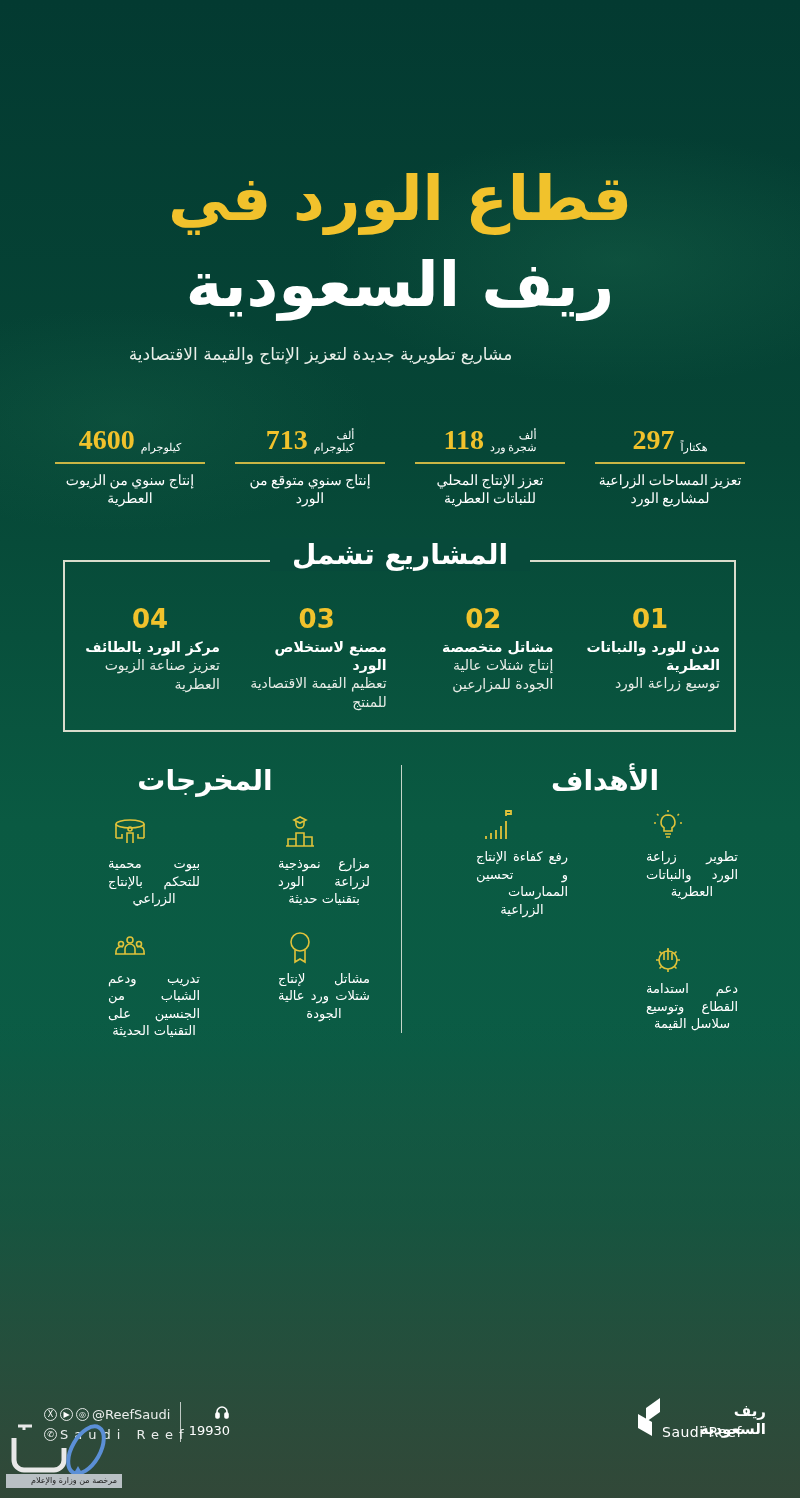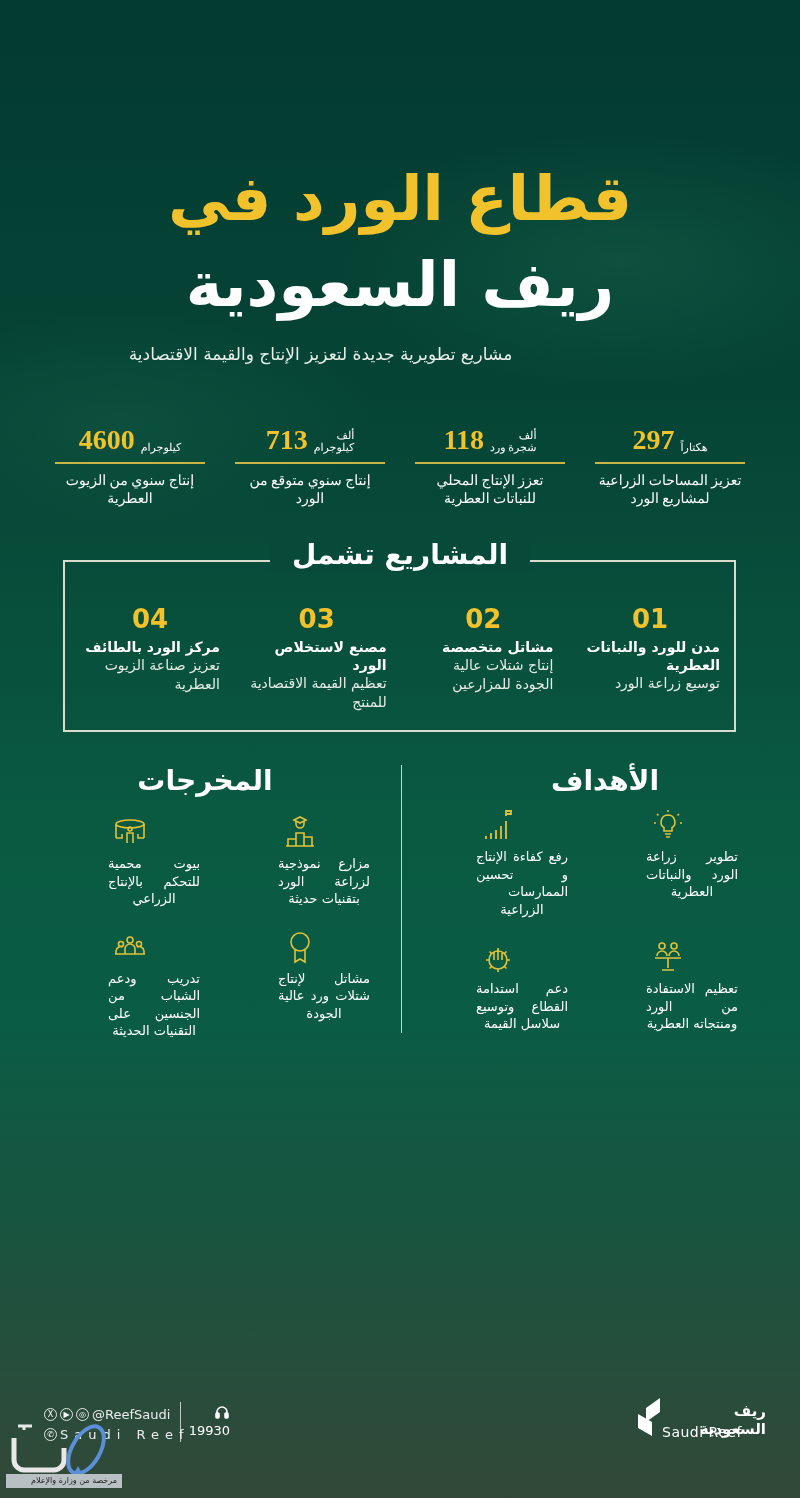--- a/index.html
+++ b/index.html
@@ -210,29 +210,20 @@
       <div class="card-text">تطوير زراعة الورد والنباتات العطرية</div>
     </div>
     <div class="card">
       <svg class="card-icon" viewBox="0 0 34 34" fill="none" stroke="#e0c23a" stroke-width="1.8">
         <path d="M5 31v-3M10 31v-6M15 31v-9M20 31v-13M25 31v-18M25 8V3h5v3h-5"></path>
       </svg>
       <div class="card-text">رفع كفاءة الإنتاج و تحسين الممارسات الزراعية</div>
     </div>
     <div class="card">
       <svg class="card-icon" viewBox="0 0 34 34" fill="none" stroke="#e0c23a" stroke-width="1.6">
-        <circle cx="11" cy="6" r="3"></circle>
-          <circle cx="23" cy="6" r="3"></circle>
-          <path d="M6 16a5 5 0 0 1 10 0M18 16a5 5 0 0 1 10 0"></path>
-          <path d="M4 18h26M17 18v10M11 30h12"></path>
-      </svg>
-      <div class="card-text">تعظيم الاستفادة من الورد ومنتجاته العطرية</div>
-    </div>
-    <div class="card">
-      <svg class="card-icon" viewBox="0 0 34 34" fill="none" stroke="#e0c23a" stroke-width="1.6">
         <circle cx="17" cy="20" r="9"></circle>
           <path d="M17 8v3M17 29v3M5 20h3M26 20h3M8.5 11.5l2 2M23.5 26.5l2 2M8.5 28.5l2-2M23.5 13.5l2-2"></path>
           <path d="M13 20v-8M17 20v-11M21 20v-7"></path>
       </svg>
       <div class="card-text">دعم استدامة القطاع وتوسيع سلاسل القيمة</div>
     </div>
   </div>
 
   <h2 class="section-title outputs-title">المخرجات</h2>
   <div class="grid outputs-grid">

